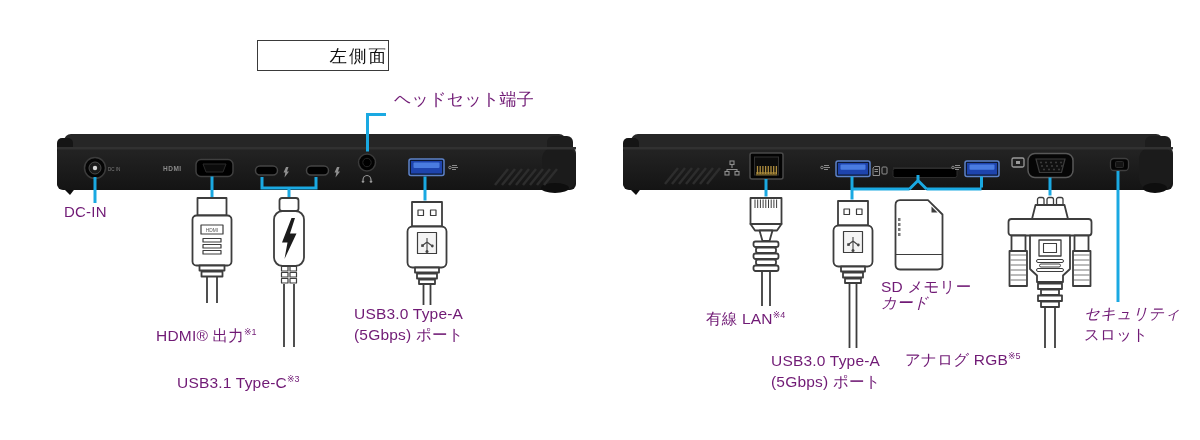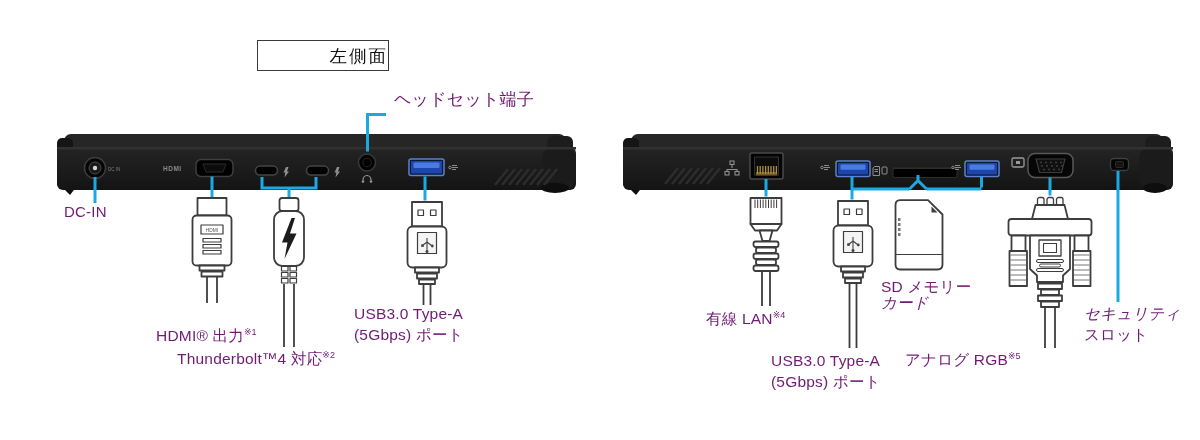--- a/index.html
+++ b/index.html
@@ -333,22 +333,22 @@
       <path d="M5.5,59 H21 M5.5,64 H21 M5.5,69 H21 M5.5,74 H21 M5.5,79 H21 M5.5,84 H21"></path>
       <path d="M69,59 H84.5 M69,64 H84.5 M69,69 H84.5 M69,74 H84.5 M69,79 H84.5 M69,84 H84.5"></path>
     </g>
   </svg>
 
   <div class="lbl" style="left:64px;top:203px;font-size:15px;">DC-IN</div>
   <div class="lbl" style="left:394px;top:90px;font-size:17px;">ヘッドセット端子</div>
   <div class="lbl" style="left:156px;top:305px;margin-top:22px;">
     <span>HDMI® 出力</span><sup>※1</sup>
   </div>
-  <div class="lbl" style="left:177px;top:350px;">
-    <span>Thunderbolt™4 対応</span><sup>※2</sup>
+  <div class="lbl" style="left:177px;top:374px;">
+    <span>USB3.1 Type-C</span><sup>※3</sup>
   </div>
   <div class="lbl" style="left:354px;top:305px;">USB3.0 Type-A</div>
   <div class="lbl" style="left:354px;top:326px;">(5Gbps) ポート</div>
 
   <div class="lbl" style="left:706px;top:310px;">
     <span>有線 LAN</span><sup>※4</sup>
   </div>
   <div class="lbl" style="left:771px;top:352px;">USB3.0 Type-A</div>
   <div class="lbl" style="left:771px;top:373px;">(5Gbps) ポート</div>
   <div class="lbl" style="left:881px;top:278px;">SD メモリー</div>

